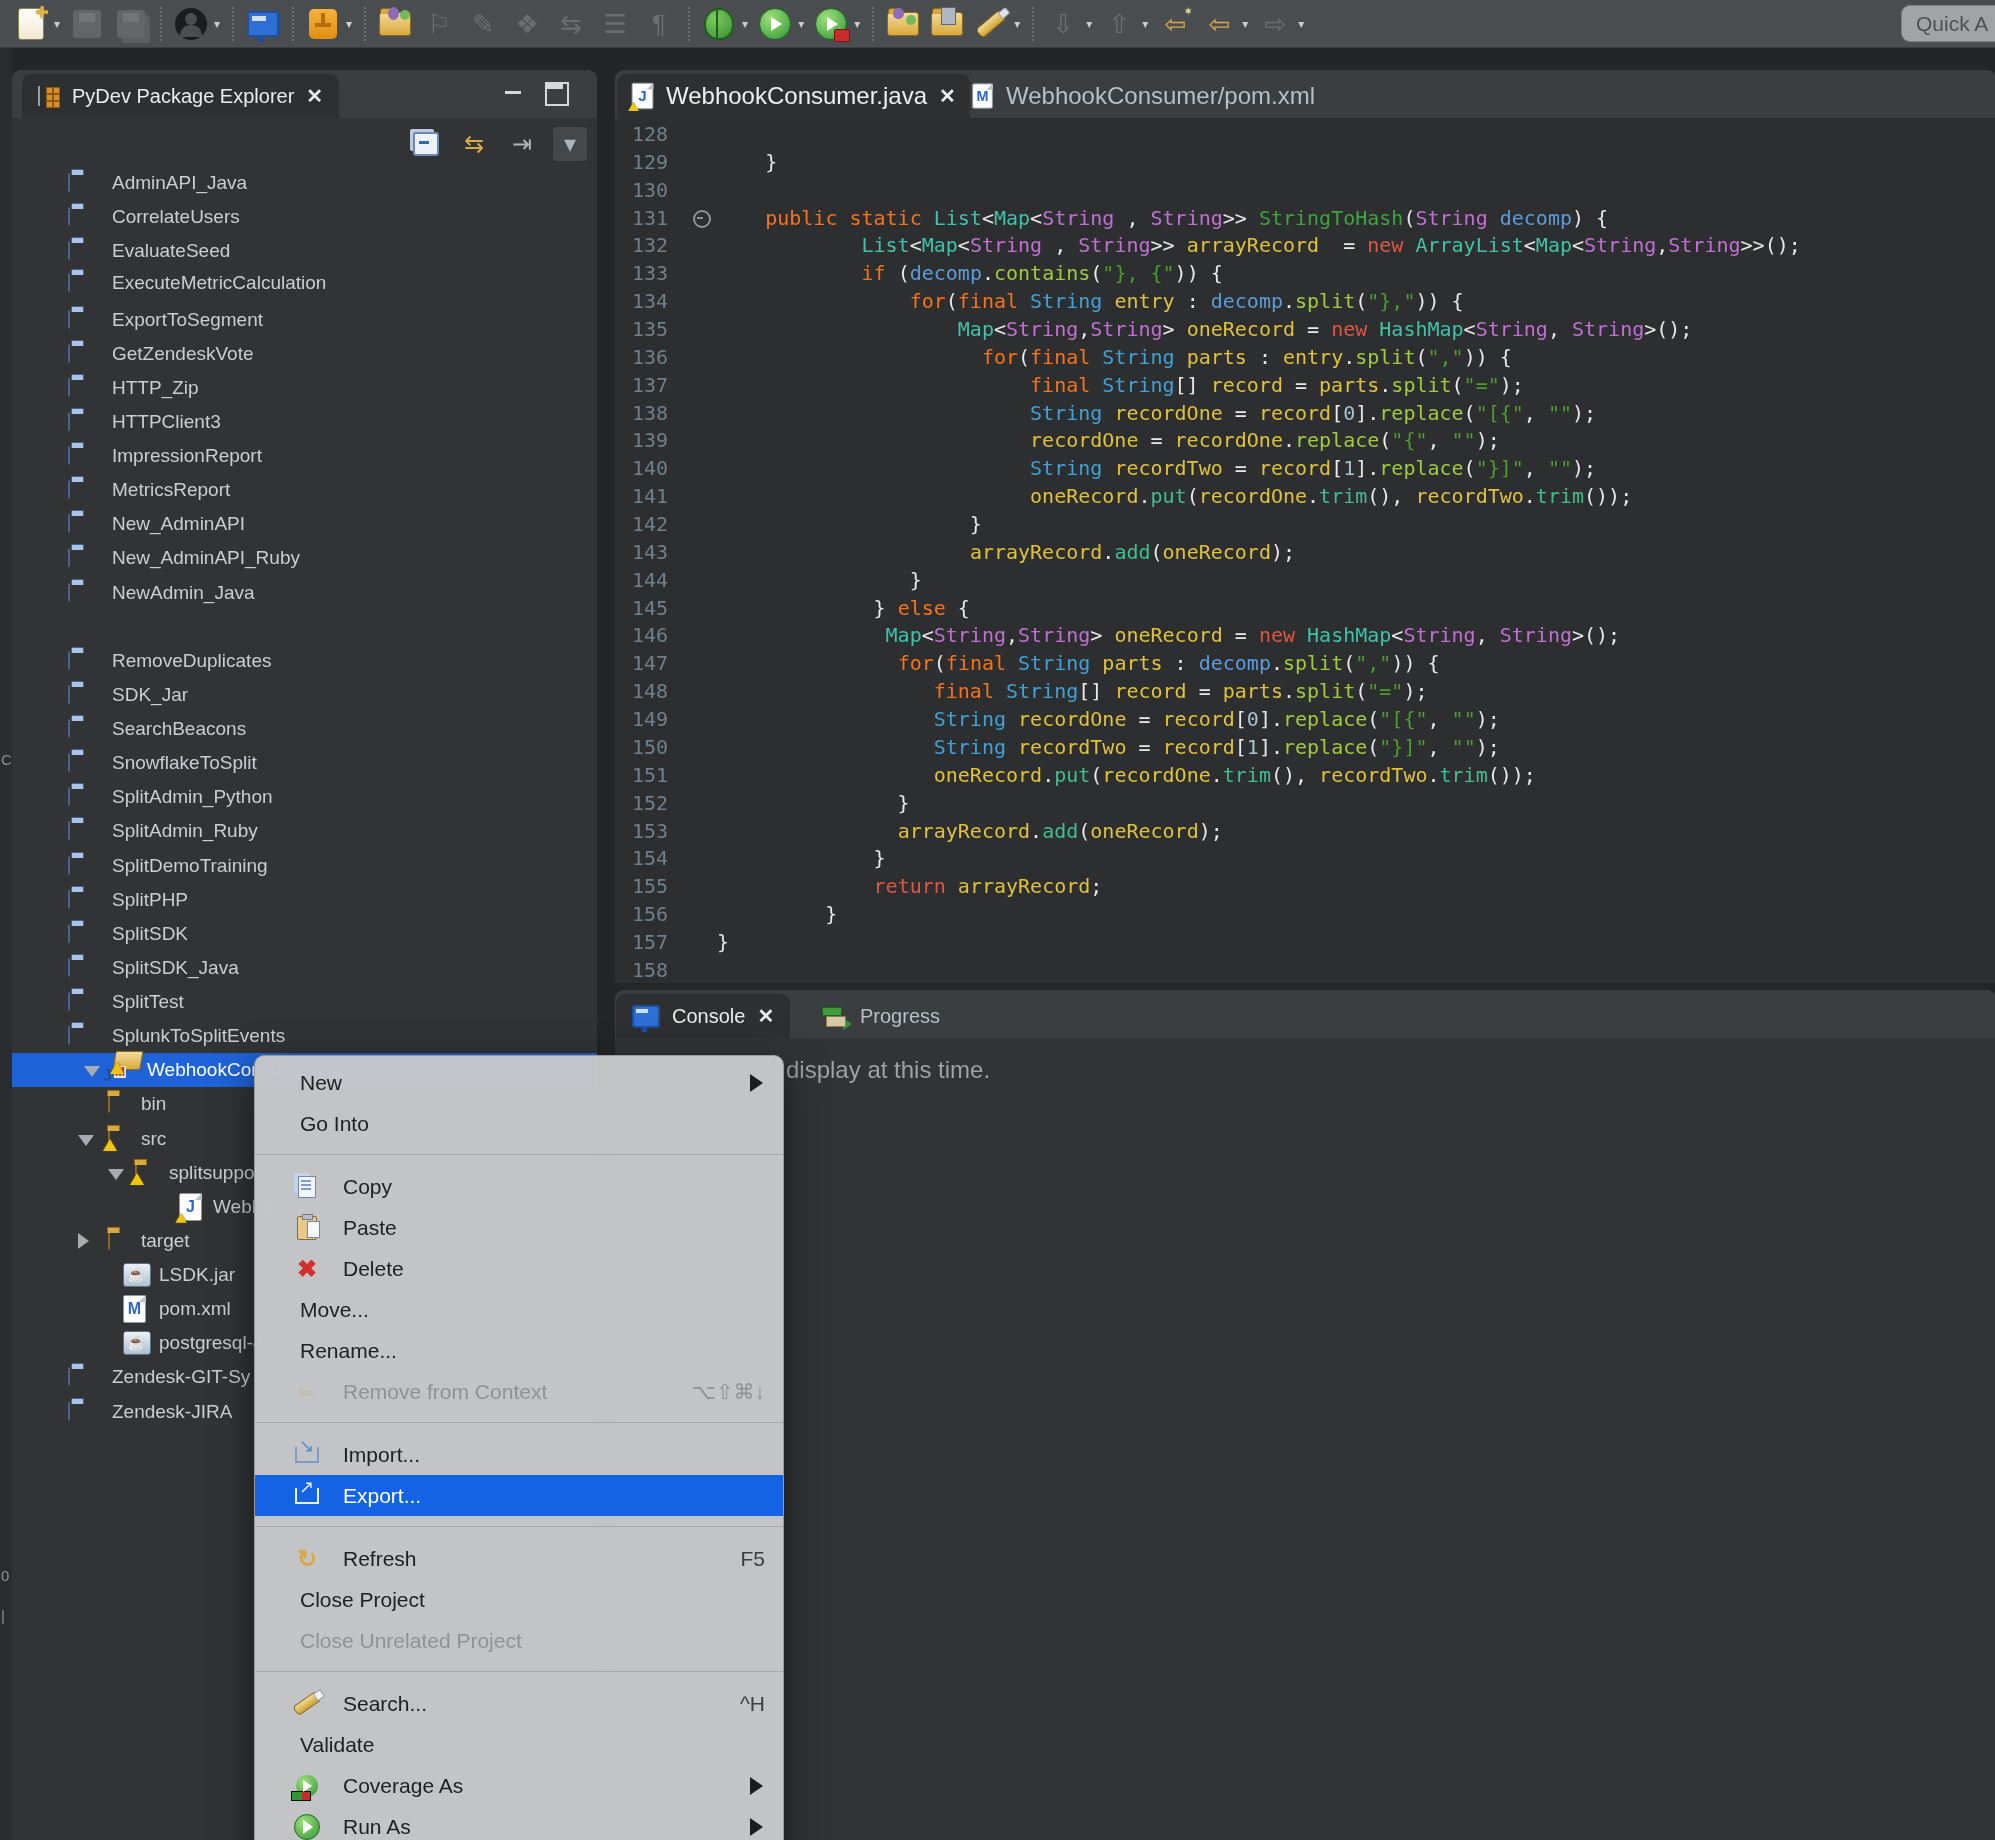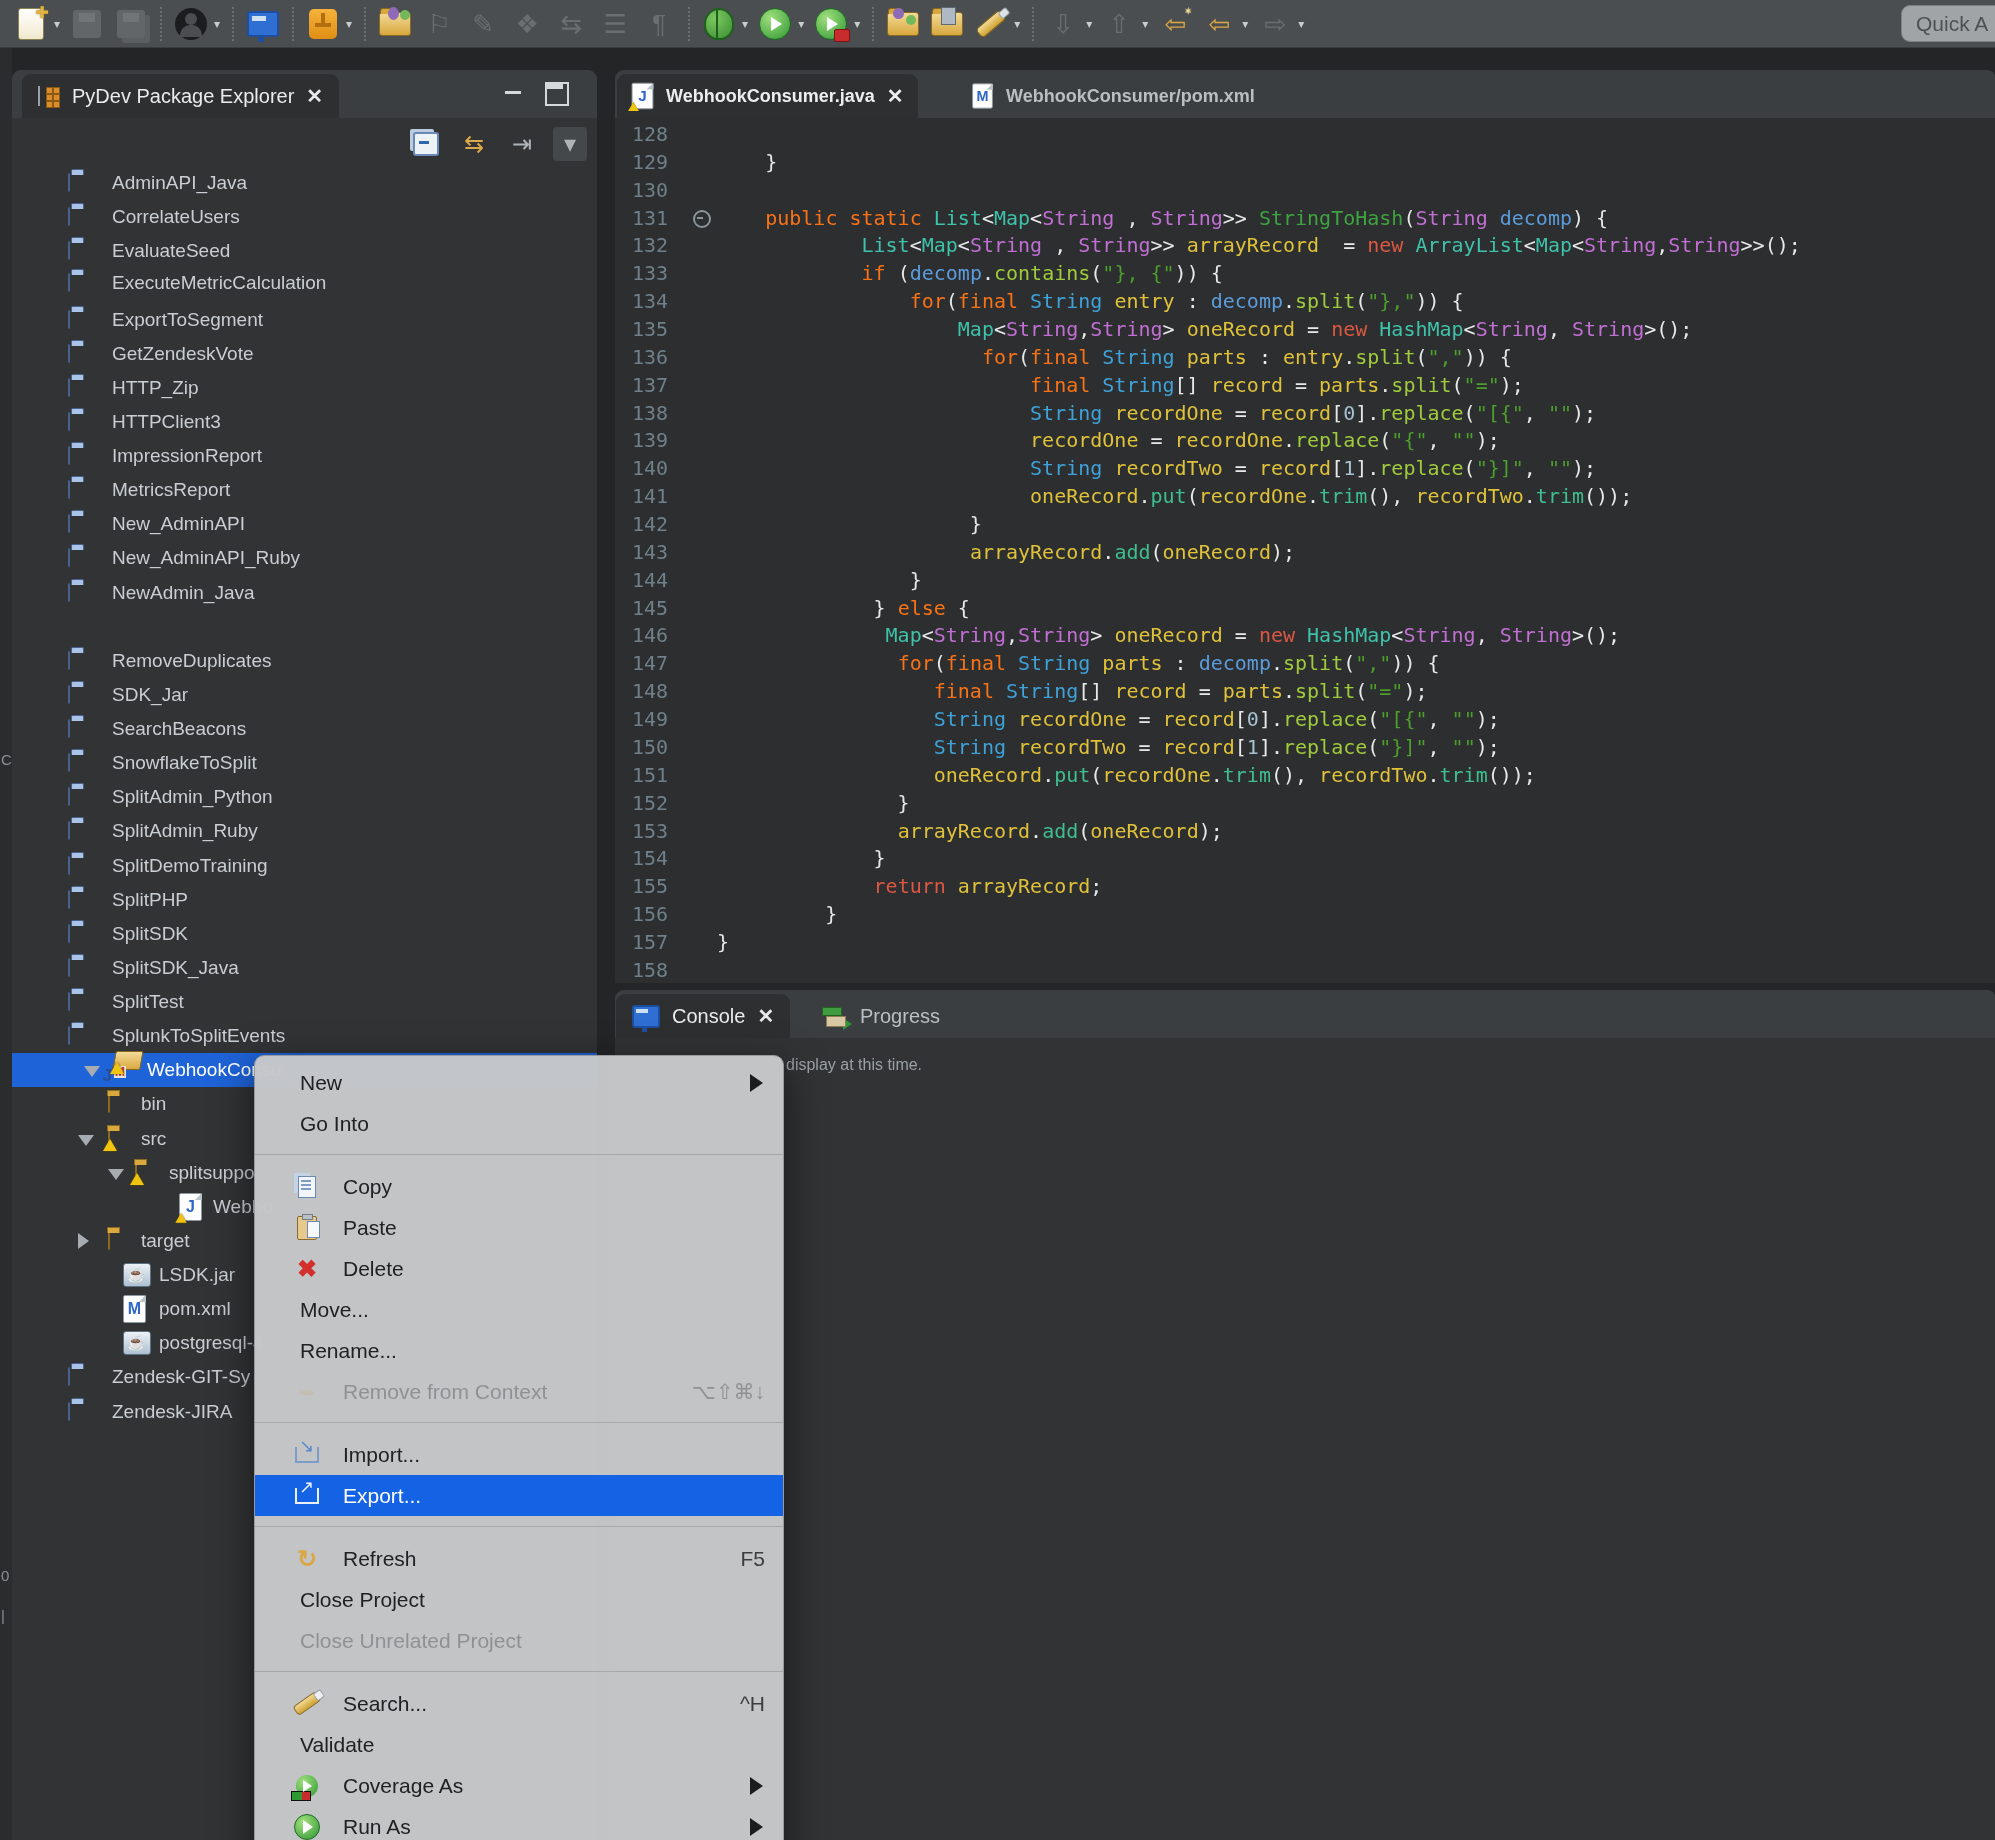--- a/index.html
+++ b/index.html
@@ -99,21 +99,21 @@
   .ic-page::before{content:"";position:absolute;right:-1px;top:-1px;border-left:7px solid transparent;border-bottom:7px solid #B9C2C8;}
   .ic-jar{width:26px;height:22px;background:linear-gradient(#EDF1F5,#ADC0D2);border:1px solid #5B7282;border-radius:3px;display:flex;align-items:center;justify-content:center;font-size:15px;color:#6B4A2B;}
   .ic-mvn{width:32px;height:26px;position:relative;}
   .ic-mvn .f{position:absolute;left:2px;bottom:0;width:26px;height:17px;background:linear-gradient(#F4DC9A,#D9A93F);border:1px solid #8A6A1E;border-radius:2px;transform:skew(-10deg);}
   .ic-mvn .j{position:absolute;right:0;top:-4px;font-weight:bold;font-size:17px;color:#274E9B;}
   .ic-mvn .m{position:absolute;left:2px;top:-4px;font-weight:bold;font-size:12px;color:#C0392B;background:#E8E4DC;padding:0 1px;line-height:12px;}
 
   
   .etab{position:absolute;top:4px;height:44px;display:flex;align-items:center;gap:12px;padding:0 14px;border-radius:9px 9px 0 0;}
   .etab.active{background:#2D2F31;}
-  .etab .lbl{font-size:18px;color:#ECEEEF;white-space:nowrap;font-weight:bold;}
+  .etab .lbl{font-size:24px;color:#ECEEEF;white-space:nowrap;}
   .etab.inactive .lbl{color:#B9BFC2;}
   .etab .x{color:#ECEEEF;font-size:20px;font-weight:bold;}
 
   
   #code{position:absolute;left:0;top:50px;right:0;bottom:0;font-family:"DejaVu Sans Mono","Liberation Mono",monospace;font-size:20px;}
   .crow{position:absolute;left:0;height:28px;width:100%;display:flex;align-items:center;}
   .crow .ln{width:70px;text-align:center;color:#70808A;flex:none;}
   .crow .fold{width:32px;flex:none;position:relative;}
   .crow .fold i{position:absolute;left:8px;top:-8px;width:14px;height:14px;border:2px solid #8A9499;border-radius:50%;}
   .crow .fold i::after{content:"";position:absolute;left:2px;top:5px;width:6px;height:2px;background:#8A9499;}
@@ -123,21 +123,21 @@
   .st{color:#4C9E2D;} .md{color:#3EA43F;} .va{color:#E0C23A;} .pb{color:#5C9CDB;} .nu{color:#A9C2D2;}
 
   
   .console-ic{width:24px;height:19px;background:#2F6FD4;border:2px solid #1E4E9E;border-radius:3px;position:relative;}
   .console-ic::before{content:"";position:absolute;left:2px;top:2px;width:12px;height:4px;background:#CFE0F5;}
   .console-ic::after{content:"";position:absolute;left:8px;bottom:-6px;width:5px;height:5px;background:#1E4E9E;}
   .progress-ic{width:26px;height:22px;position:relative;}
   .progress-ic::before{content:"";position:absolute;left:0;top:2px;width:18px;height:7px;background:#3E9B3E;border:1px solid #21631f;}
   .progress-ic::after{content:"";position:absolute;left:4px;top:11px;width:18px;height:9px;background:#D8C9A5;border:1px solid #8d7d52;}
   .progress-ic .p{position:absolute;right:-4px;bottom:-3px;width:0;height:0;border-left:9px solid #2F9734;border-top:6px solid transparent;border-bottom:6px solid transparent;}
-  #console-msg{position:absolute;left:171px;top:66px;font-size:16px;color:#9BA1A5;}
+  #console-msg{position:absolute;left:171px;top:66px;font-size:24px;color:#9BA1A5;}
 
   
   #context-menu{left:254px;top:1055px;width:530px;height:836px;background:rgba(198,199,201,0.98);
                 border:1px solid #98999B;border-radius:10px;box-shadow:0 12px 40px rgba(0,0,0,.55);
                 box-sizing:border-box;padding-top:6px;overflow:hidden;}
   .mrow{position:relative;height:41px;display:flex;align-items:center;padding-left:45px;box-sizing:border-box;
         font-size:21px;color:#202123;}
   .mrow.has-ic{padding-left:88px;}
   .mrow.dis{color:#8F9193;}
   .mrow.hl{background:#1363E4;color:#FFFFFF;}

